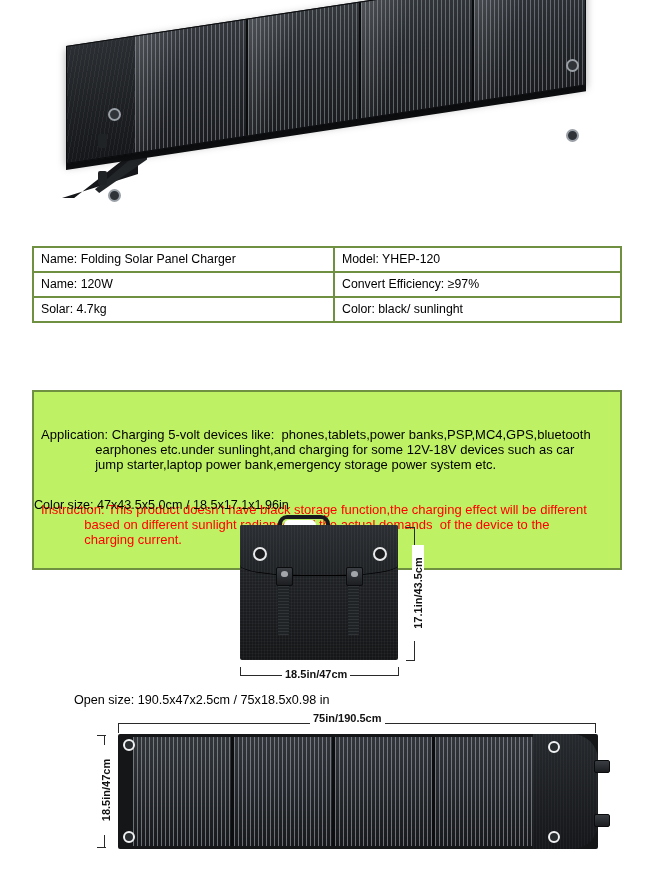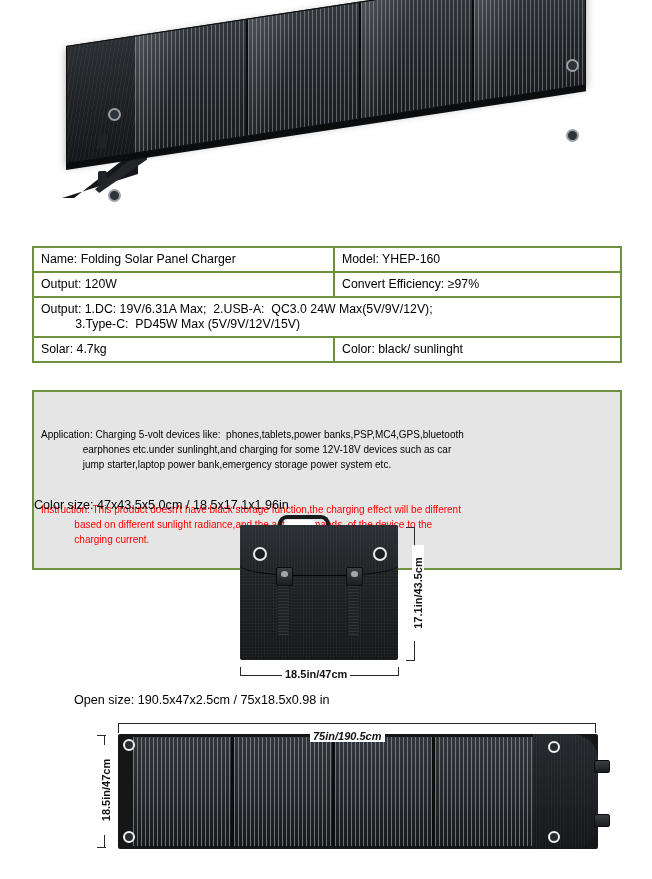--- a/index.html
+++ b/index.html
@@ -101,24 +101,24 @@
     line-height:15px;
     vertical-align:middle;
     white-space:pre-wrap;
   }
   .col-left{width:292px;}
 
   
   .app-box{
     position:absolute;left:32px;top:390px;width:590px;
     border:2px solid #6f9040;
-    background:#e5e5e5;
+    background:#bef264;
     padding:5px 6px 6px 7px;
     box-sizing:border-box;
-    font-size:10px;
+    font-size:13px;
     line-height:15px;
     white-space:pre-wrap;
   }
   .app-box .instruction{color:#ff0000;}
 
   
   .caption{
     position:absolute;left:34px;
     font-size:12.6px;
     line-height:16px;
@@ -251,29 +251,25 @@
       <div class="hero-tab" style="left:32px;top:88px;"></div>
       <div class="hero-tab" style="left:32px;top:125px;"></div>
     </div>
   </div>
 </div>
 
 <table class="spec-table">
   <tbody>
       <tr>
     <td class="col-left">Name: Folding Solar Panel Charger</td>
-    <td>Model: YHEP-160</td>
+    <td>Model: YHEP-120</td>
   </tr>
   <tr>
-    <td class="col-left">Output: 120W</td>
+    <td class="col-left">Name: 120W</td>
     <td>Convert Efficiency: ≥97%</td>
-  </tr>
-  <tr>
-    <td colspan="2">Output: 1.DC: 19V/6.31A Max;  2.USB-A:  QC3.0 24W Max(5V/9V/12V);
-          3.Type-C:  PD45W Max (5V/9V/12V/15V)</td>
   </tr>
   <tr>
     <td class="col-left">Solar: 4.7kg</td>
     <td>Color: black/ sunlinght</td>
   </tr>
 </tbody>
   </table>
 
 <div class="app-box">
   <div>Application: Charging 5-volt devices like:  phones,tablets,power banks,PSP,MC4,GPS,bluetooth
@@ -325,19 +321,19 @@
     <div class="op-tab" style="left:476px;top:80px;"></div>
     <div class="op-grommet" style="left:5px;top:5px;"></div>
     <div class="op-grommet" style="left:5px;top:97px;"></div>
     <div class="op-grommet" style="left:430px;top:7px;"></div>
     <div class="op-grommet" style="left:430px;top:97px;"></div>
   </div>
 
   <div class="dim-line" style="left:58px;top:13px;width:478px;height:1px;"></div>
   <div class="dim-cap" style="left:58px;top:13px;width:1px;height:10px;"></div>
   <div class="dim-cap" style="left:535px;top:13px;width:1px;height:10px;"></div>
-  <div class="dim-text" style="left:250px;top:20px;font-style:italic;">75in/190.5cm</div>
+  <div class="dim-text" style="left:250px;top:2px;">75in/190.5cm</div>
 
   <div class="dim-line" style="left:44px;top:25px;width:1px;height:113px;"></div>
   <div class="dim-cap" style="left:37px;top:25px;width:9px;height:1px;"></div>
   <div class="dim-cap" style="left:37px;top:137px;width:9px;height:1px;"></div>
   <div class="dim-text dim-text-vert" style="left:1px;top:74px;width:84px;text-align:center;">18.5in/47cm</div>
 </div>
 
 </body></html>

